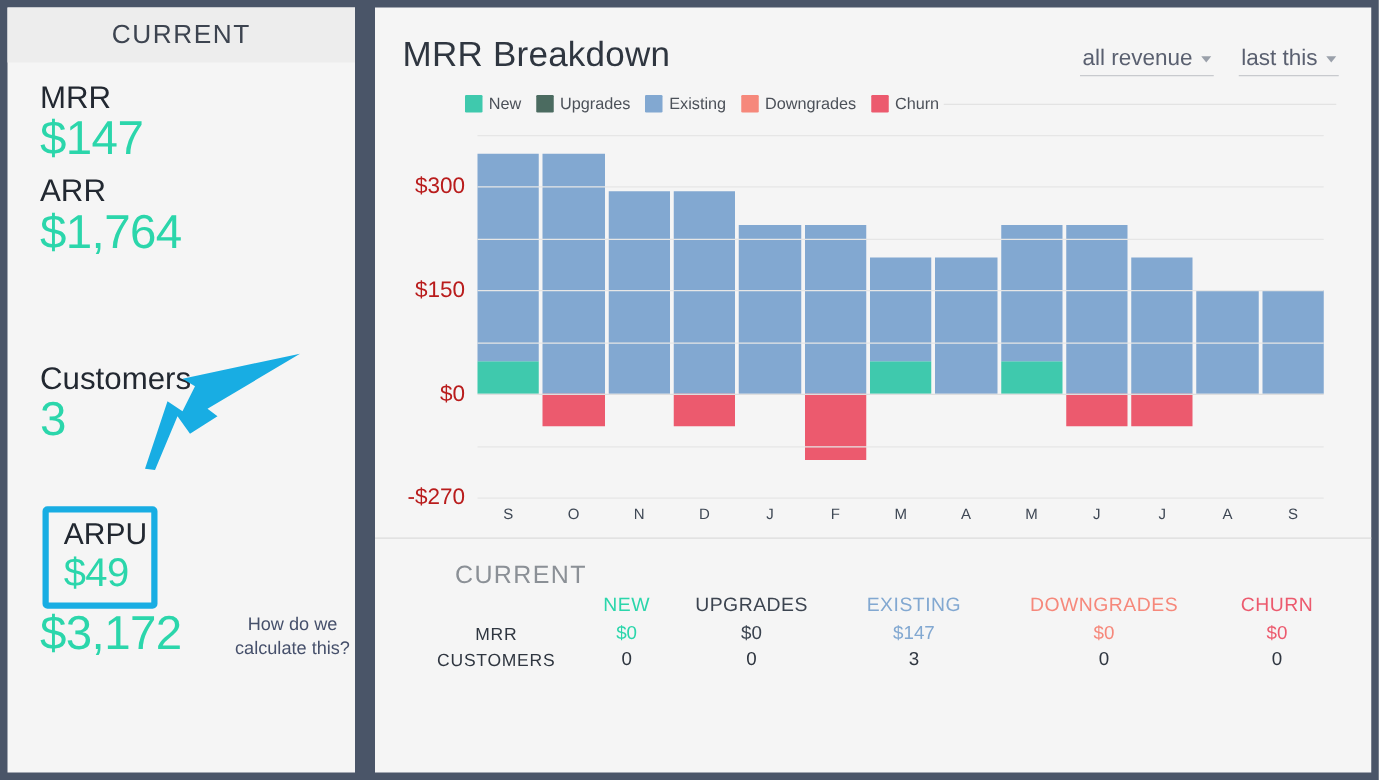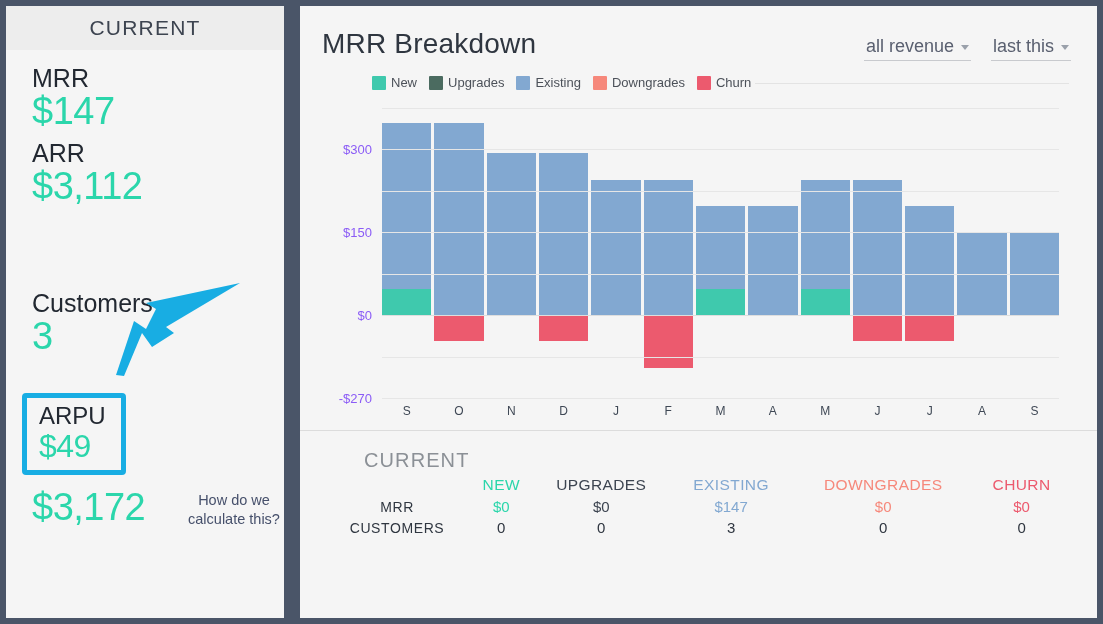--- a/index.html
+++ b/index.html
@@ -46,27 +46,27 @@
   .metric-value{
     font-size:38px;
     color:#2bd6ab;
     line-height:1.05;
     font-weight:400;
     letter-spacing:-0.5px;
   }
   .metric.arpu{
     position:absolute;
     left:12px;top:383px;
-    width:104px;
+    width:92px;
     border:5px solid #18ade3;
     border-radius:4px;
     background:#f5f5f5;
     padding:5px 0 7px 12px;
     box-sizing:border-box;
-    margin:4px;
+    margin:16px;
   }
   .metric.arpu .metric-label{font-size:24px;}
   .metric.arpu .metric-value{font-size:32px;}
   .metric.customers{position:absolute;left:26px;top:283px;}
   .metric.ltv{position:absolute;left:26px;top:482px;}
   .calc-link{
     position:absolute;
     left:176px;top:485px;
     width:104px;
     text-align:center;
@@ -142,21 +142,21 @@
     height:290px;
   }
   .gridline{
     position:absolute;left:0;right:0;height:1px;background:#e6e6e6;
   }
   .gridline.zero{background:#dedede;}
   .ytick{
     position:absolute;
     right:calc(100% + 10px);
     transform:translateY(-50%);
-    font-size:13px;color:#8b5cf6;
+    font-size:18px;color:#b91c1c;
     white-space:nowrap;
   }
   .bars{
     position:absolute;left:0;right:0;top:0;bottom:0;
     display:flex;gap:3px;
   }
   .barcol{
     flex:1 1 0;
     position:relative;
   }
@@ -206,21 +206,21 @@
   <div class="sidebar">
     <div class="sidebar-header">CURRENT</div>
 
     <div class="metrics">
       <div class="metric">
         <div class="metric-label">MRR</div>
         <div class="metric-value">$147</div>
       </div>
       <div class="metric">
         <div class="metric-label">ARR</div>
-        <div class="metric-value">$3,112</div>
+        <div class="metric-value">$1,764</div>
       </div>
     </div>
 
     <div class="metric customers">
       <div class="metric-label">Customers</div>
       <div class="metric-value">3</div>
     </div>
 
     <div class="metric arpu">
       <div class="metric-label">ARPU</div>

